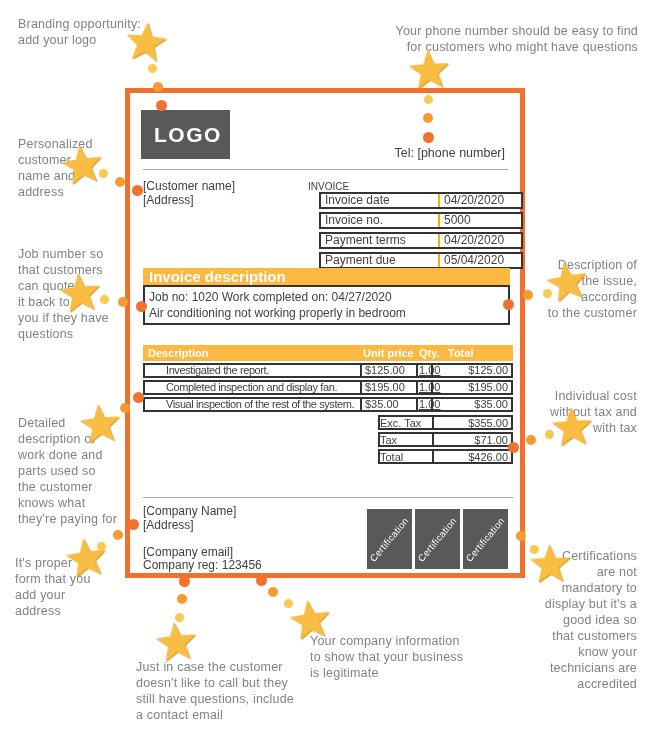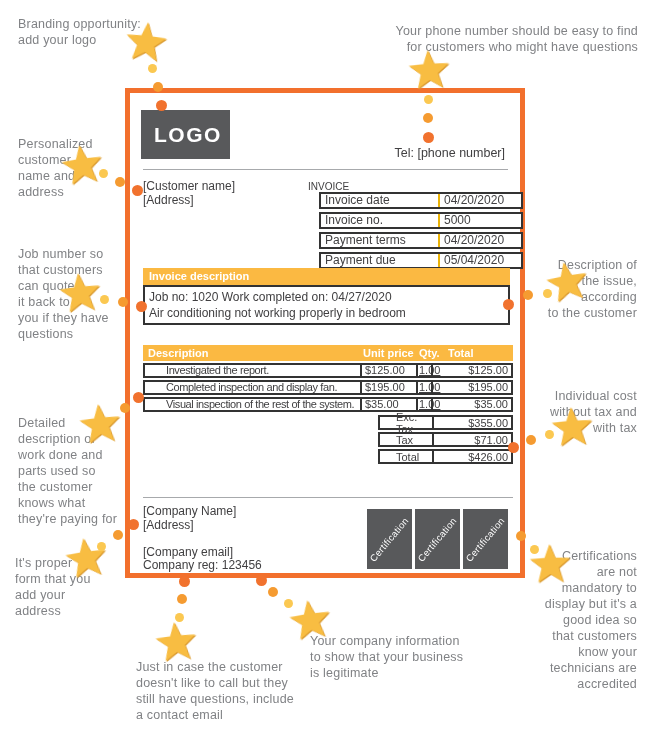--- a/index.html
+++ b/index.html
@@ -35,38 +35,38 @@
   .sep{left:13px;width:365px;height:1px;background:#A7A9AC;}
   .customer{left:13px;top:87px;font-size:12px;line-height:13.5px;color:#414042;white-space:pre-line;}
   .inv-title{left:178px;top:88px;font-size:10px;color:#414042;}
 
   .meta{left:160px;top:99px;width:204px;margin-left:29px;}
   .meta-row{display:flex;border:2px solid #333;height:17px;margin-bottom:3px;background:#fff;}
   .meta-label{width:117px;font-size:12px;color:#414042;padding:0 0 0 4px;line-height:13px;}
   .meta-value{flex:1;border-left:2px solid #eab308;font-size:12px;color:#414042;padding-left:4px;line-height:13px;}
 
   .desc-head{left:13px;top:175px;width:367px;height:17px;background:#FBB942;
-             color:#fff;font-weight:bold;font-size:11px;line-height:17px;padding-left:6px;}
+             color:#fff;font-weight:bold;font-size:15px;line-height:17px;padding-left:6px;}
   .desc-body{left:13px;top:192px;width:367px;height:40px;border:2px solid #333;
              font-size:12px;line-height:16px;color:#414042;padding:2px 4px;white-space:pre-line;}
 
   .it-head{left:13px;top:252px;width:370px;height:16px;display:flex;background:#FBB942;
            color:#fff;font-weight:bold;font-size:11px;line-height:16px;}
   .it-head .h{padding-left:5px;}
   .it-row{left:13px;width:370px;height:15px;display:flex;border:2px solid #333;background:#fff;
           font-size:11px;color:#414042;line-height:11px;align-items:center;}
   .c1{width:215px;letter-spacing:-.4px;padding-left:21px;white-space:nowrap;overflow:hidden;}
   .c2{width:56px;border-left:2px solid #333;padding-left:3px;height:100%;display:flex;align-items:center;}
   .c3{width:15px;border-left:2px solid #333;padding-left:1px;height:100%;display:flex;align-items:center;text-decoration:underline;}
   .c4{flex:1;border-left:2px solid #333;padding-right:3px;height:100%;display:flex;align-items:center;justify-content:flex-end;}
   .hc1{width:215px;}.hc2{width:56px;}.hc3{width:29px;}.hc4{flex:1;}
 
   .tot-row{left:248px;width:135px;height:15px;display:flex;border:2px solid #333;background:#fff;
            font-size:11px;color:#414042;align-items:center;}
-  .tl{width:52px;padding-left:16px;height:100%;display:flex;align-items:center;}
+  .tl{width:52px;padding-left:0;height:100%;display:flex;align-items:center;}
   .tv{flex:1;border-left:2px solid #333;padding-right:3px;height:100%;display:flex;align-items:center;justify-content:flex-end;}
 
   .company{left:13px;top:412px;font-size:12px;line-height:13.5px;color:#414042;white-space:pre-line;}
   .cert{top:416px;width:45px;height:60px;background:#58595B;display:flex;
         align-items:center;justify-content:center;overflow:hidden;}
   .cert span{color:#fff;font-size:9.5px;letter-spacing:.3px;transform:rotate(-50deg);white-space:nowrap;}
 </style>
 </head>
 <body>
 

